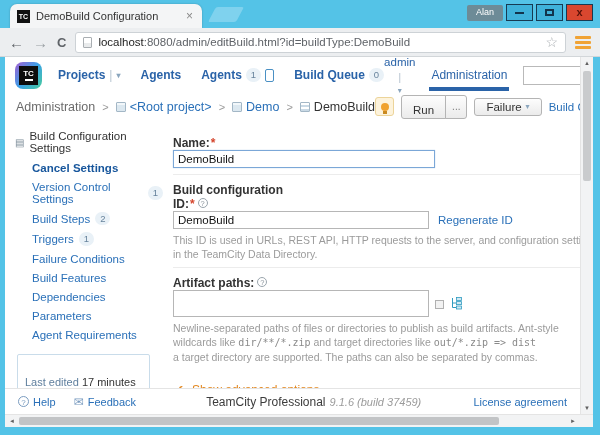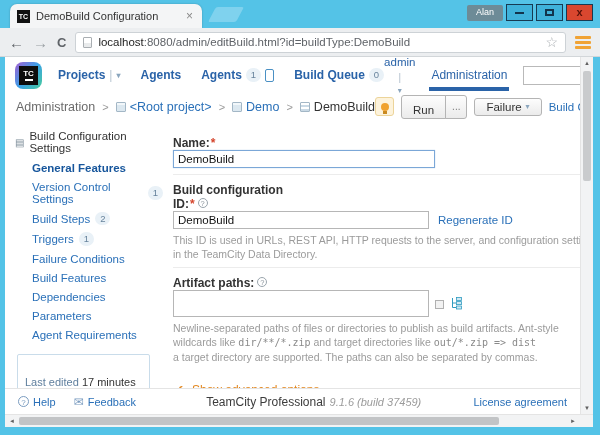--- a/index.html
+++ b/index.html
@@ -269,21 +269,21 @@
         </span>
       </div>
 
       <div class="main">
         <div class="sidebar">
           <div class="sb-root">
             <span class="sb-root-icon">▤</span>
             <span>Build Configuration Settings</span>
           </div>
           <div class="sb-item active">
-              <span>General Features</span>
+              <span>Cancel Settings</span>
             </div>
           <div class="sb-item">
               <span>Version Control Settings</span>
               <span class="badge">1</span>
             </div>
           <div class="sb-item">
               <span>Build Steps</span>
               <span class="badge">2</span>
             </div>
           <div class="sb-item">

